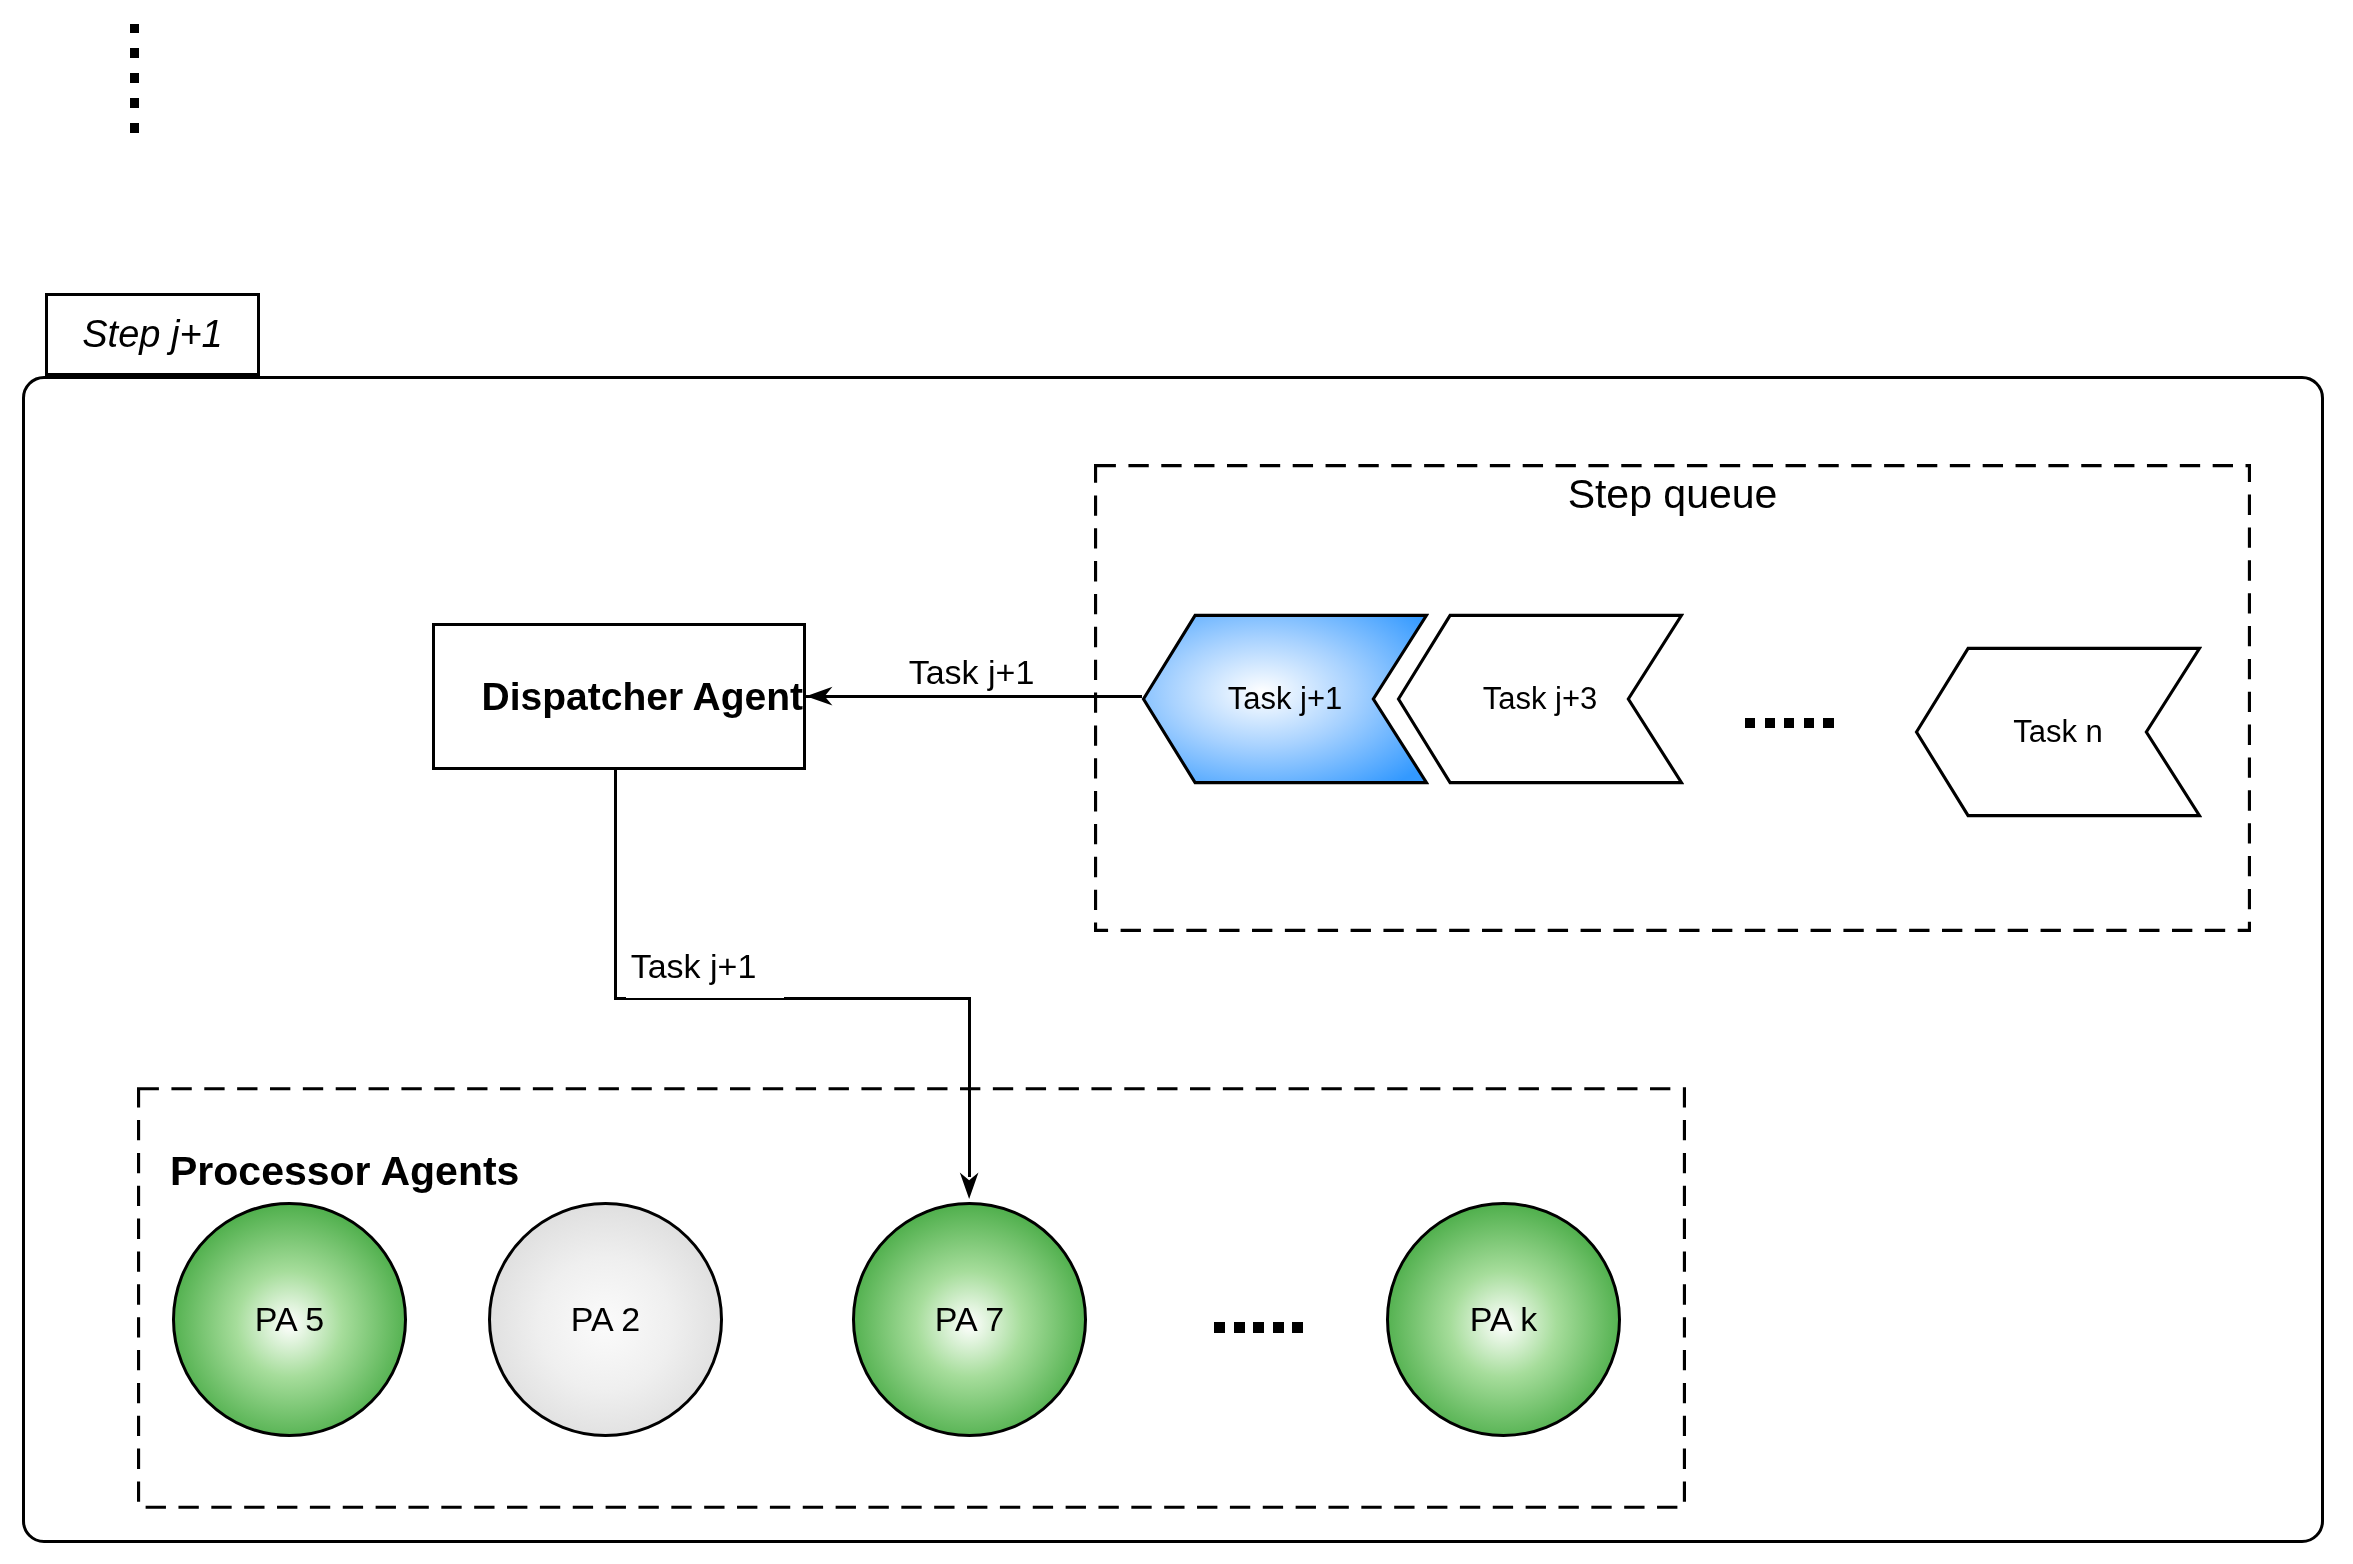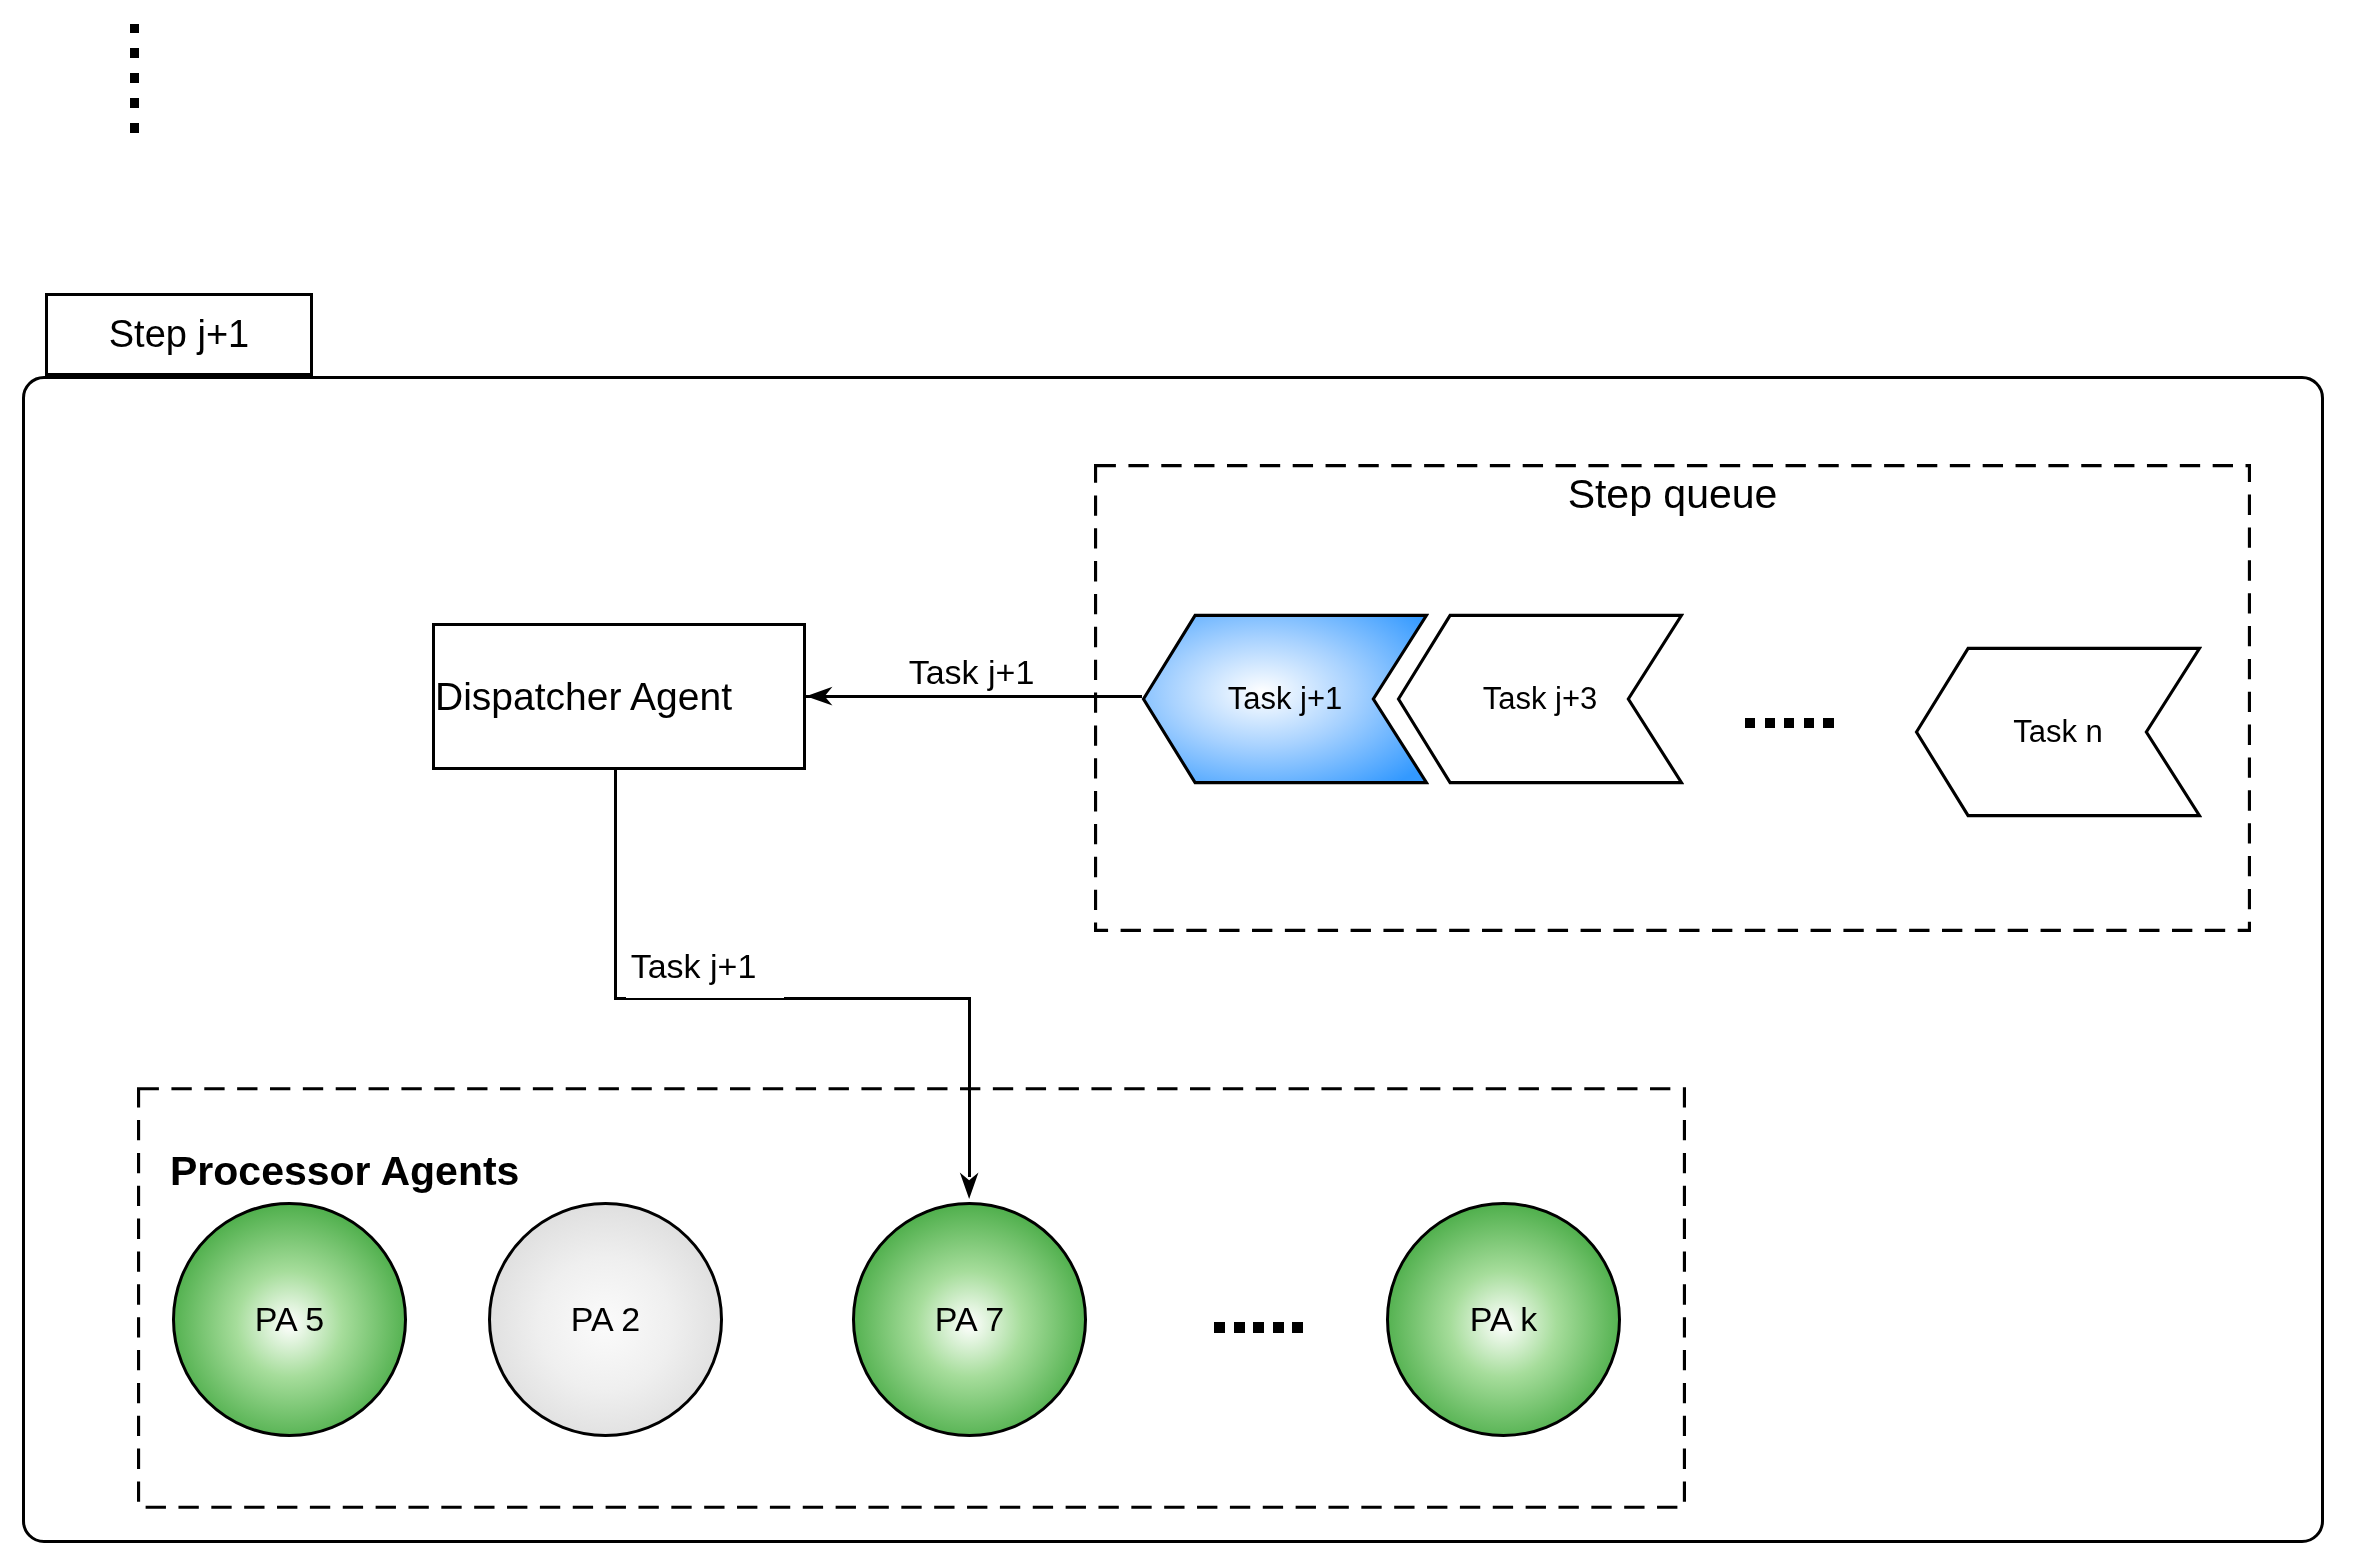--- a/index.html
+++ b/index.html
@@ -8,24 +8,24 @@
     font-family:"Liberation Sans", sans-serif;color:#000;
   }
   .abs{position:absolute;}
 
   
   .dots-v{left:130px;top:23.5px;display:flex;flex-direction:column;gap:15.6px;}
   .dots-v .dot{width:9.4px;height:9.4px;background:#000;}
 
   
   .step-tab{
-    left:45px;top:293px;width:268px;height:83px;background:#fff;
+    left:45px;top:293px;width:215px;height:83px;background:#fff;
     border:3.1px solid #000;box-sizing:border-box;
     display:flex;align-items:center;justify-content:center;
-    font-size:38px;z-index:2;
+    font-size:38px;z-index:2;font-style:italic;
   }
 
   
   .main-box{
     left:22px;top:376px;width:2302px;height:1167px;background:#fff;
     border:3.1px solid #000;border-radius:22px;box-sizing:border-box;z-index:0;
   }
 
   
   .dashed-svg{pointer-events:none;}
@@ -45,22 +45,22 @@
   .dots-h{display:flex;flex-direction:row;align-items:center;z-index:2;}
   .dots-q{left:1745px;top:718px;gap:9.4px;}
   .dots-q .dot{width:10.2px;height:10.2px;background:#000;}
   .dots-pa{left:1214px;top:1322px;gap:8.6px;}
   .dots-pa .dot{width:11px;height:11px;background:#000;}
 
   
   .dispatcher{
     left:432px;top:623px;width:374px;height:147px;background:#fff;
     border:3.1px solid #000;box-sizing:border-box;
-    display:flex;align-items:center;justify-content:flex-start;
-    font-size:39px;z-index:2;
+    display:flex;align-items:center;justify-content:flex-end;
+    font-size:39px;z-index:2;font-weight:bold;
   }
 
   
   .line{background:#000;z-index:1;}
   .line-h1{left:806px;top:695px;width:336px;height:3.1px;}
   .line-v1{left:614px;top:768px;width:3.1px;height:230px;}
   .line-h2{left:614px;top:997px;width:357px;height:3.1px;}
   .line-v2{left:968px;top:997px;width:3.1px;height:180px;}
   .arrowhead{z-index:2;}
 

